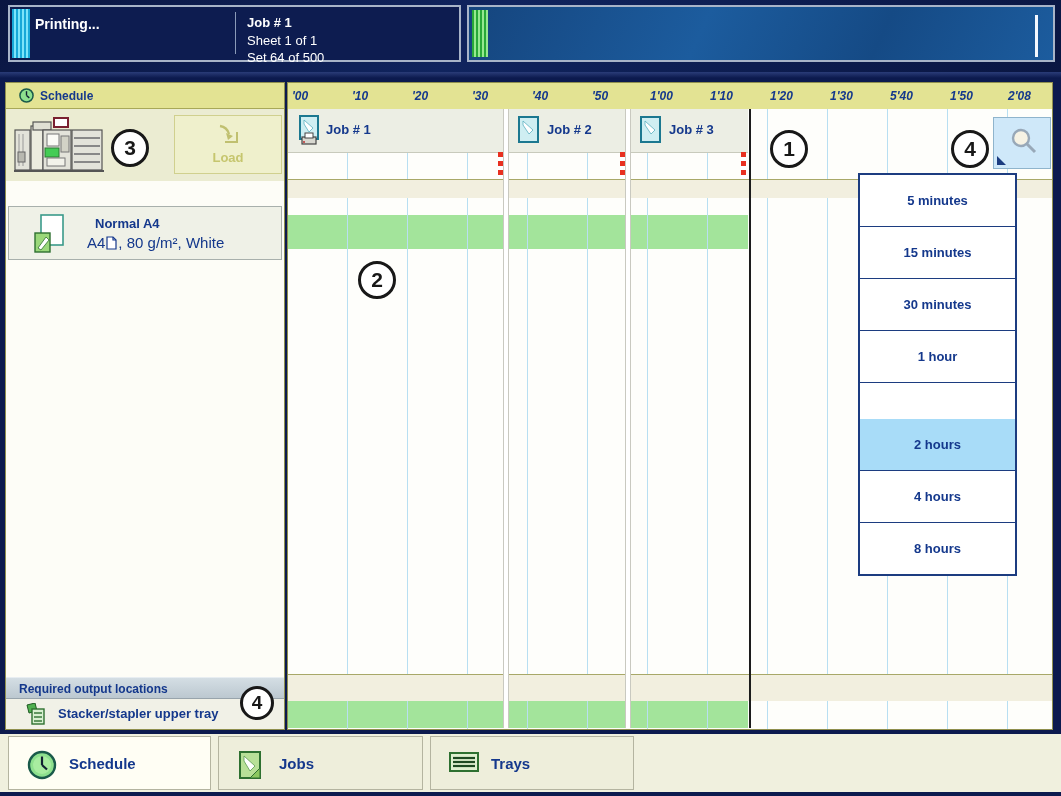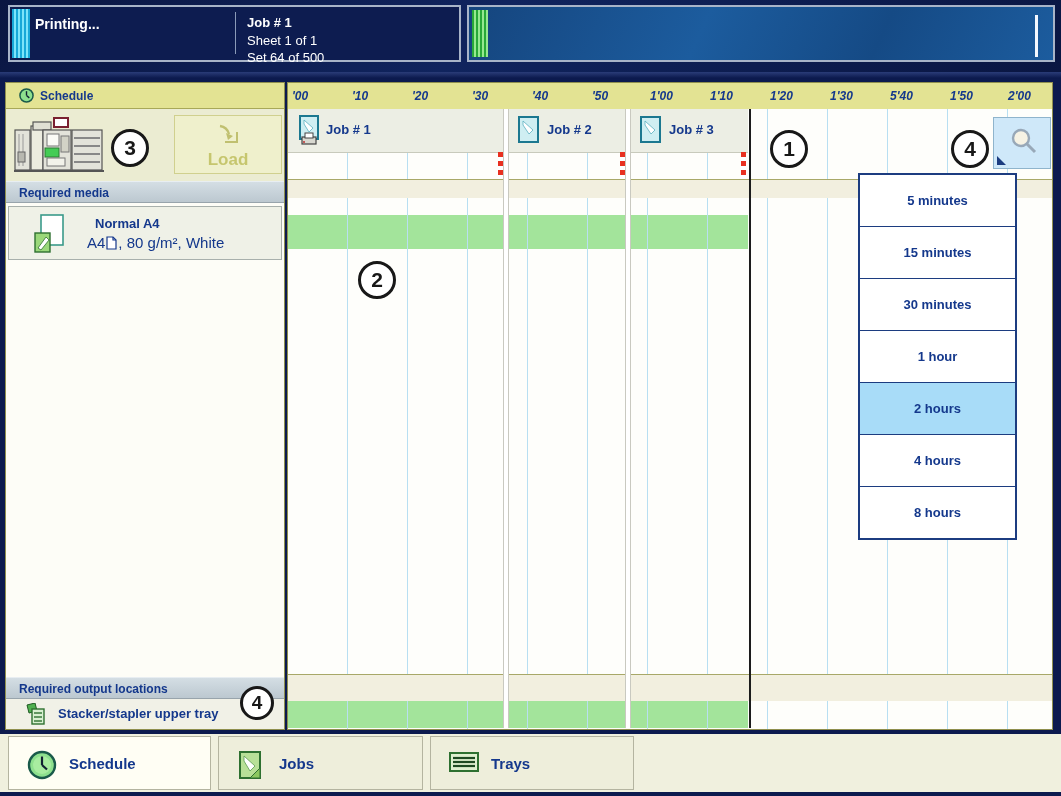--- a/index.html
+++ b/index.html
@@ -36,21 +36,21 @@
     border:1px solid #8f8f4e;box-sizing:border-box;}
   .hdr-yellow{background:#e3e393;border-bottom:1px solid #a8a858;color:#14388c;
     font-size:12px;font-weight:bold;}
   #sb-header{left:0;top:0;width:278px;height:25px;}
   #sb-header .lbl{position:absolute;left:34px;top:6px;}
   #sb-clock{left:13px;top:5px;width:15px;height:15px;}
   #printer-area{left:0;top:26px;width:278px;height:72px;background:#ebecd2;}
   #printer-img{left:8px;top:7px;}
   #load-btn{left:168px;top:6px;width:108px;height:59px;background:#eff0cc;
     border:1px solid #d0d08e;box-sizing:border-box;text-align:center;}
-  #load-btn .lbl{display:block;margin-top:34px;color:#c6c66e;font-size:17px;font-weight:bold;}
+  #load-btn .lbl{display:block;margin-top:34px;color:#c6c66e;font-size:13px;font-weight:bold;}
   #load-icon{position:absolute;left:42px;top:7px;}
   .hdr-gray{background:linear-gradient(180deg,#d4dee4,#bcc8d0);color:#14388c;
     font-size:12px;font-weight:bold;border-top:1px solid #e8eef2;border-bottom:1px solid #98a4ac;}
   #media-header{left:0;top:98px;width:278px;height:22px;box-sizing:border-box;padding:4px 0 0 13px;}
   #media-card{left:2px;top:123px;width:274px;height:54px;background:#eff1e7;
     border:1px solid #a8b0ac;box-sizing:border-box;}
   #media-icon{position:absolute;left:24px;top:6px;}
   #media-name{position:absolute;left:78px;top:9px;color:#14388c;font-size:13px;font-weight:bold;padding-left:8px;}
   #media-details{position:absolute;left:78px;top:27px;color:#14388c;font-size:15px;}
   #media-details svg{vertical-align:-2px;margin:0 1px;}
@@ -84,21 +84,21 @@
   #now-line{left:461px;top:0;width:2px;height:619px;background:#1c1c1c;z-index:5;}
   #zoom-btn{left:705px;top:8px;width:58px;height:52px;background:#cfe8f9;
     border:1px solid #8fb4cc;box-sizing:border-box;z-index:6;}
   #zoom-btn .dd-tri{position:absolute;left:3px;bottom:3px;width:0;height:0;
     border-bottom:9px solid #1c3c80;border-right:9px solid transparent;}
   #zoom-menu{left:570px;top:64px;width:155px;background:#ffffff;
     border:2px solid #1c3c80;z-index:7;}
   .zoom-item{height:51px;line-height:51px;text-align:center;color:#14388c;
     font-size:13px;font-weight:bold;border-bottom:1px solid #1c3c80;background:#ffffff;}
   .zoom-item:last-child{border-bottom:none;}
-  .zoom-item.selected{background:#a8dcf8;}
+  .zoom-item.selected{background:#a8dcf8;margin-top:36px;}
 
   
   .ann{width:32px;height:32px;border:3px solid #181818;border-radius:50%;
     background:#ffffff;color:#181818;font-size:21px;font-weight:bold;
     text-align:center;line-height:32px;z-index:8;}
 
   
   #tabbar{left:0;top:732px;width:1061px;height:60px;background:#f0f0de;border-top:2px solid #0c1a4e;}
   .tab{top:2px;height:54px;background:#eeeedb;border:1px solid #b4b4a0;box-sizing:border-box;}
   .tab.active{background:#fffef4;}
@@ -163,21 +163,20 @@
     <div id="load-btn" class="abs">
       <svg id="load-icon" width="24" height="22" viewBox="0 0 24 22">
         <path d="M3,3 q7,1 9,8" fill="none" stroke="#c0c070" stroke-width="2.4"></path>
         <polygon points="9,10 16,13 11,17" fill="#c0c070"></polygon>
         <polyline points="8,19 20,19 20,9" fill="none" stroke="#c0c070" stroke-width="2"></polyline>
       </svg>
       <span class="lbl">Load</span>
     </div>
   </div>
 
-  <div id="media-header" class="abs hdr-gray">Required media</div>
 
   <div id="media-card" class="abs">
     <svg id="media-icon" width="40" height="42" viewBox="0 0 40 42">
       <rect x="8" y="2" width="22" height="30" fill="#ffffff" stroke="#3a9a8a" stroke-width="1.6"></rect>
       <rect x="2" y="20" width="15" height="19" fill="#9ad87a" stroke="#2e7030" stroke-width="1.4"></rect>
       <polygon points="5,35 13,24 16,27 8,37" fill="#ffffff" stroke="#2e7030" stroke-width="0.8"></polygon>
     </svg>
     <div id="media-name">Normal A4</div>
     <div id="media-details">
       <span>A4</span><svg width="11" height="14" viewBox="0 0 11 14">
@@ -207,21 +206,21 @@
     <span class="tick" style="left:124px">'20</span>
     <span class="tick" style="left:184px">'30</span>
     <span class="tick" style="left:244px">'40</span>
     <span class="tick" style="left:304px">'50</span>
     <span class="tick" style="left:362px">1'00</span>
     <span class="tick" style="left:422px">1'10</span>
     <span class="tick" style="left:482px">1'20</span>
     <span class="tick" style="left:542px">1'30</span>
     <span class="tick" style="left:602px">5'40</span>
     <span class="tick" style="left:662px">1'50</span>
-    <span class="tick" style="left:720px">2'00</span>
+    <span class="tick" style="left:720px">2'08</span>
   </div>
 
   <div id="tl-body" class="abs">
 
     <div class="abs green-bar" style="left:0;top:106px;width:215px;height:34px"></div>
     <div class="abs green-bar" style="left:221px;top:106px;width:116px;height:34px"></div>
     <div class="abs green-bar" style="left:343px;top:106px;width:117px;height:34px"></div>
     <div class="abs green-bar" style="left:0;top:591px;width:215px;height:28px"></div>
     <div class="abs green-bar" style="left:221px;top:591px;width:116px;height:28px"></div>
     <div class="abs green-bar" style="left:343px;top:591px;width:117px;height:28px"></div>

